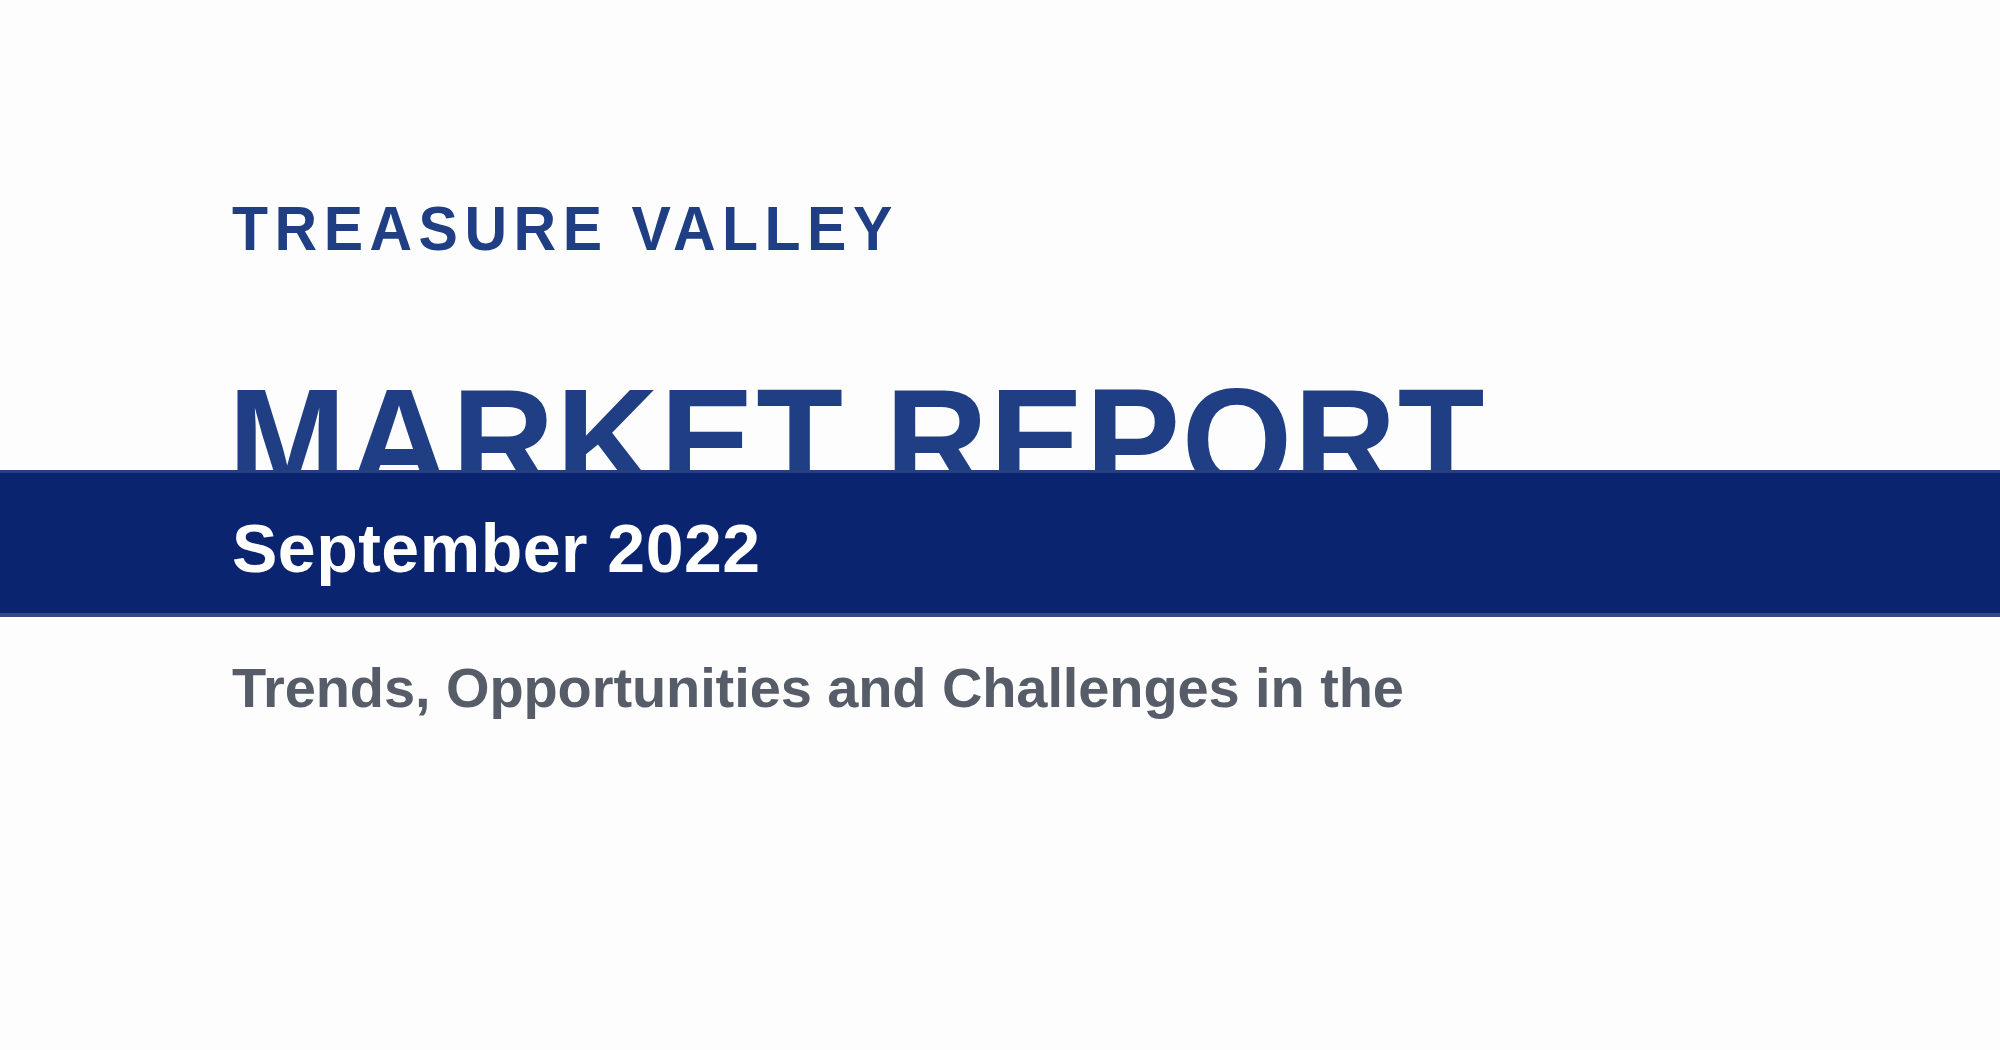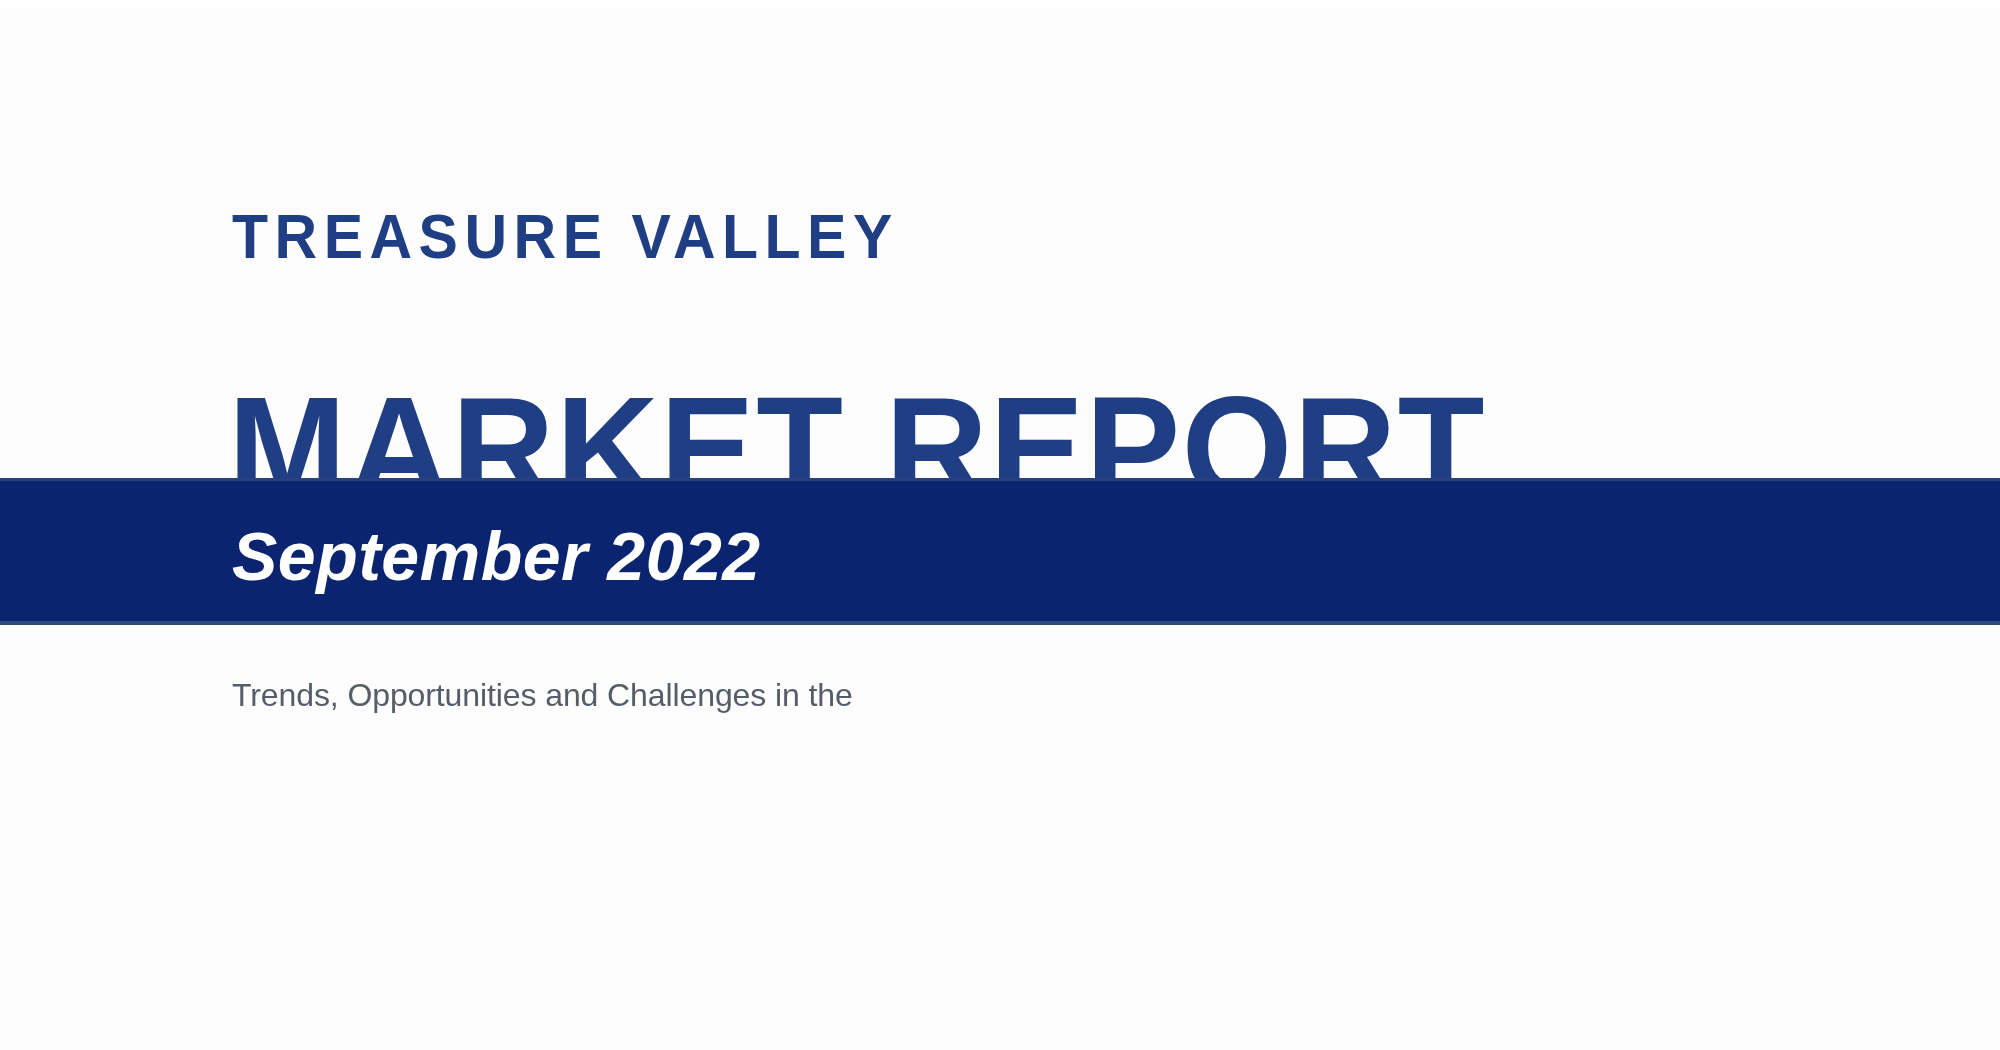--- a/index.html
+++ b/index.html
@@ -14,21 +14,20 @@
     font-family: "Liberation Sans", sans-serif;
     overflow: hidden;
     position: relative;
     -webkit-font-smoothing: antialiased;
   }
 
   .cover {
     position: absolute;
     inset: 0;
     background: #fdfdfd;
-    margin-top: 8px;
   }
 
   
   .kicker {
     position: absolute;
     left: 232px;
     top: 198px;
     font-size: 59px;
     font-weight: bold;
     letter-spacing: 6.5px;
@@ -58,42 +57,41 @@
   .date-band {
     position: absolute;
     left: 0;
     right: 0;
     top: 470px;
     height: 147px;
     background: #0a2470;
     box-sizing: border-box;
     border-top: 3px solid #28407f;
     border-bottom: 4px solid #33497f;
-    font-style: italic;
   }
   .date-band-text {
     position: absolute;
     left: 232px;
     top: 41px;
     font-size: 68px;
     font-weight: bold;
     line-height: 1;
     color: #ffffff;
     letter-spacing: 0.5px;
     white-space: nowrap;
   }
 
   
   .subtitle {
     position: absolute;
     left: 232px;
     top: 660px;
     width: 1100px;
-    font-size: 32px;
-    font-weight: 400;
+    font-size: 56px;
+    font-weight: 700;
     line-height: 55px;
     color: #565d68;
     letter-spacing: -0.1px;
   }
   .subtitle .sub-line {
     display: block;
     white-space: nowrap;
   }
 </style>
 </head>

